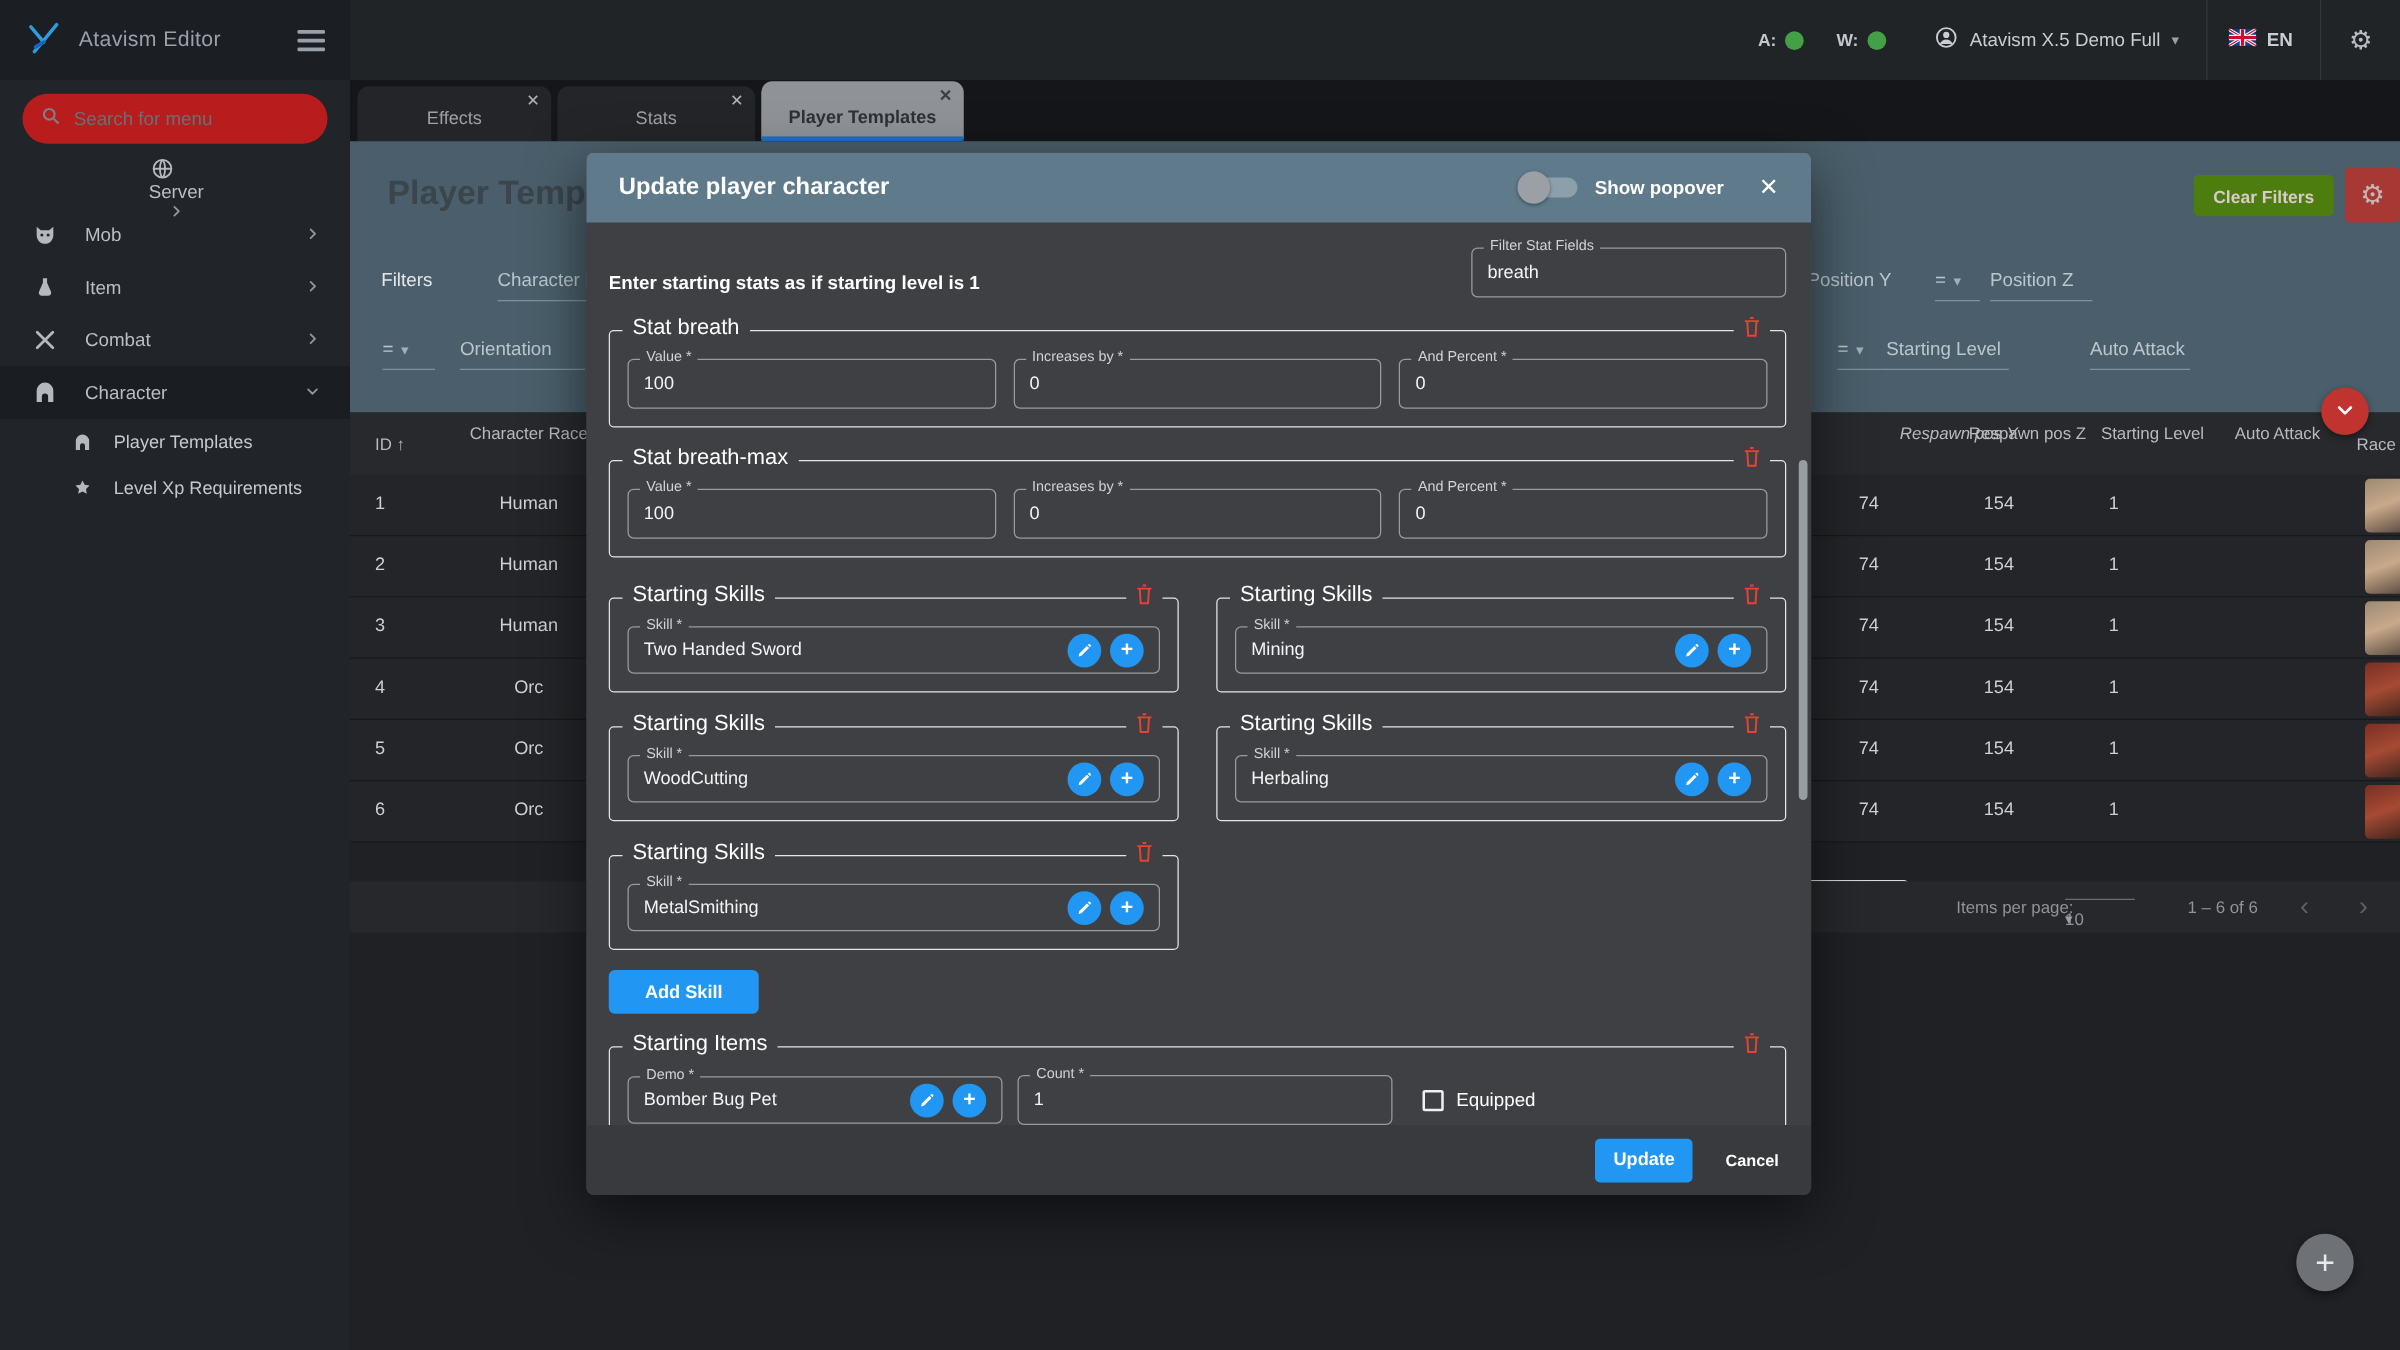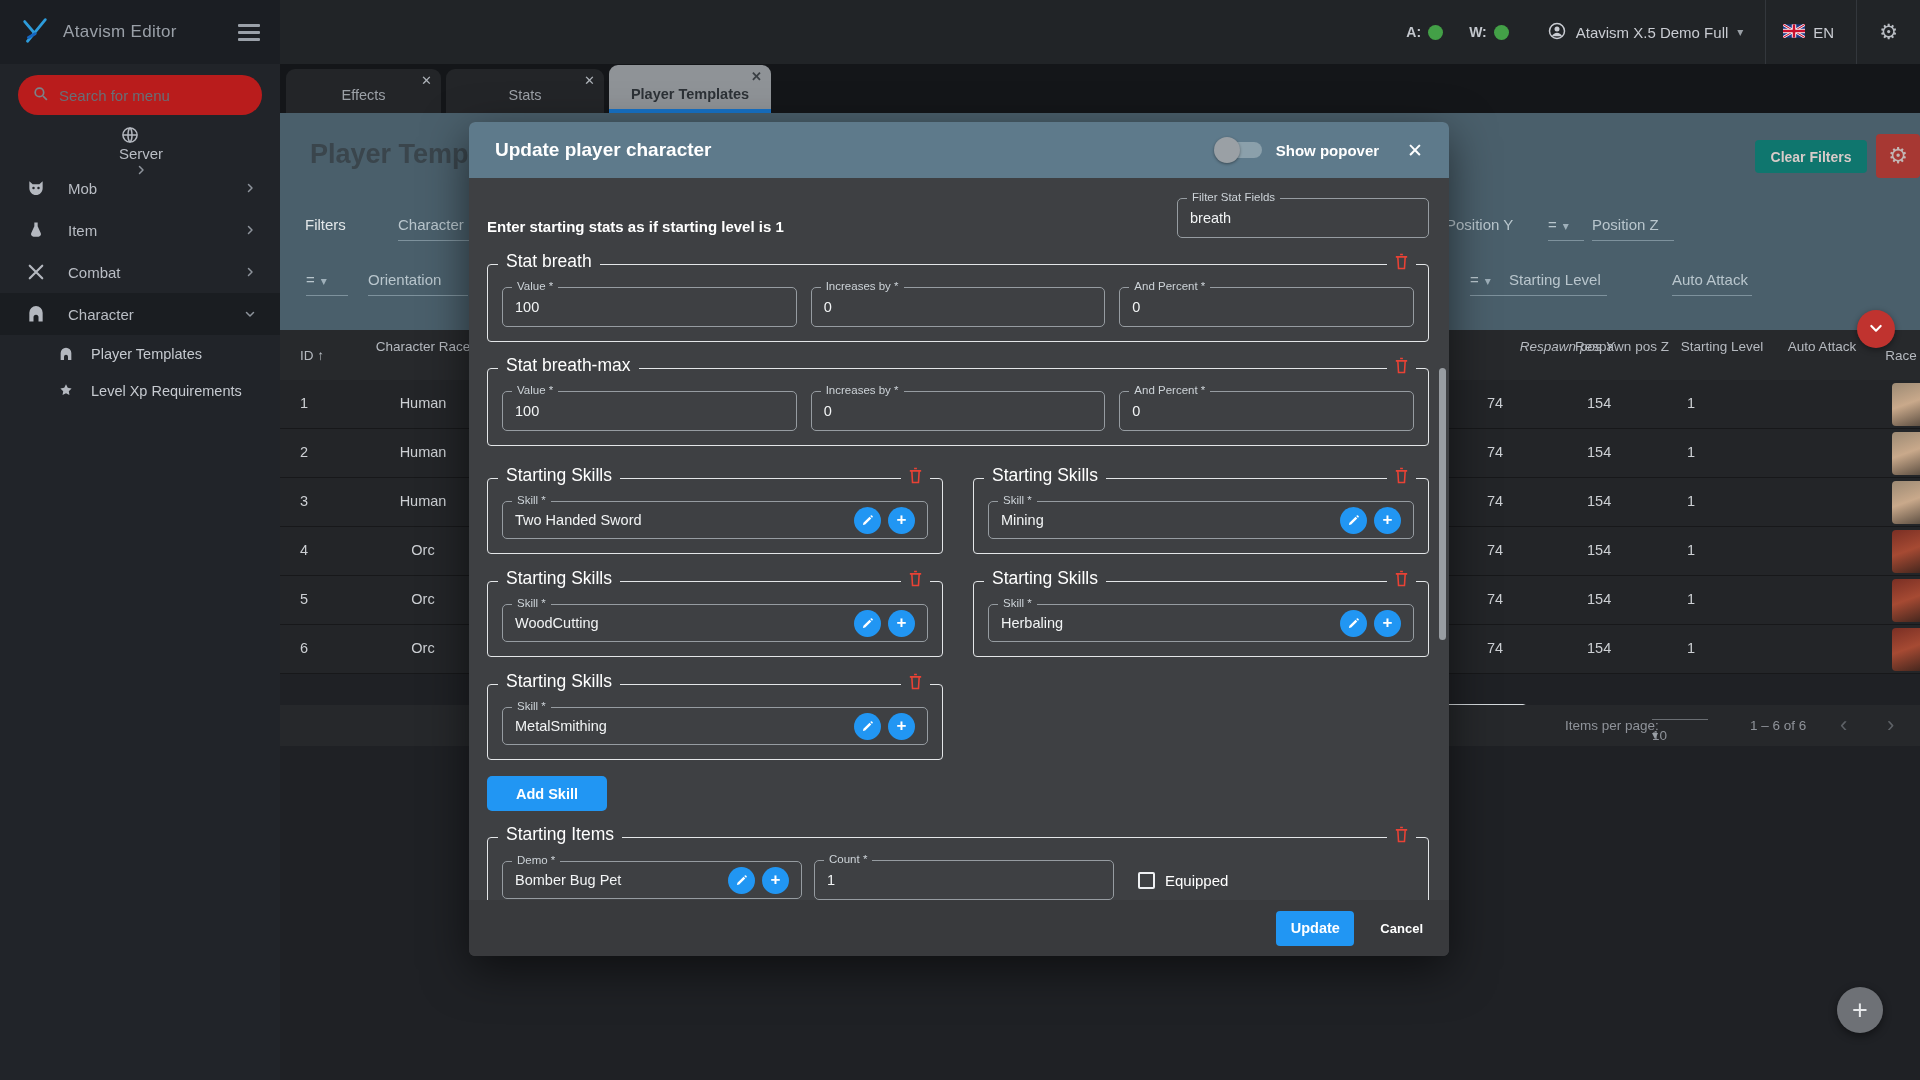--- a/index.html
+++ b/index.html
@@ -24,37 +24,37 @@
   .nav-chev { color:#8d939b; }
   .sub-item { height:37px; display:flex; align-items:center; padding-left:58px; gap:17px; color:#c6cad0; font-size:14.5px; cursor:pointer; }
   .sub-item .nicon { width:16px; height:16px; margin:0; }
 
   
   .topbar { position:absolute; left:280px; top:0; width:1640px; height:64px; background:#212427; display:flex; align-items:center; justify-content:flex-end; }
   .ind { display:flex; align-items:center; gap:7px; color:#c3c7cd; font-size:14px; font-weight:bold; }
   .dot { width:15px; height:15px; border-radius:50%; background:#43a047; }
   .server-sel { display:flex; align-items:center; gap:9px; color:#c9ccd2; font-size:15px; margin-left:38px; cursor:pointer; }
   .vdiv { width:1px; height:64px; background:#33373c; margin-left:22px; }
-  .lang { display:flex; align-items:center; gap:8px; color:#c9ccd2; font-size:15px; font-weight:normal; margin-left:17px; cursor:pointer; }
+  .lang { display:flex; align-items:center; gap:8px; color:#c9ccd2; font-size:15px; font-weight:bold; margin-left:17px; cursor:pointer; }
   .caret { color:#9aa0a6; font-size:12px; }
   .gear-top { margin:0 22px; color:#b9bdc3; font-size:21px; cursor:pointer; }
 
   
   .tabbar { position:absolute; left:280px; top:64px; width:1640px; height:49px; background:#141619; display:flex; align-items:flex-end; padding-left:6px; }
   .tab { position:relative; height:44px; border-radius:9px 9px 0 0; background:#232528; color:#9ca1a7; font-size:14.5px;
          display:flex; align-items:flex-end; justify-content:center; padding:0 16px 10px; margin-right:5px; cursor:pointer; }
   .tab .tclose { position:absolute; top:4px; right:9px; font-size:13px; color:#aeb3b9; cursor:pointer; }
   .tab.active { background:#8f9397; color:#2c3136; border-bottom:4px solid #1773c8; height:48px; padding-bottom:7px; font-weight:bold; }
   .tab.active .tclose { color:#3a3f44; }
 
   
   .content { position:absolute; left:280px; top:113px; width:1640px; height:967px; background:#1f2125; }
   .filter-zone { position:absolute; left:0; top:0; width:1640px; height:217px; background:#4a5f6b; }
   .page-title { position:absolute; left:30px; top:26px; font-size:27px; font-weight:600; color:#3a454c; }
-  .btn-clear { position:absolute; left:1475px; top:27px; width:112px; height:33px; background:#0f766e; border:none; border-radius:4px;
+  .btn-clear { position:absolute; left:1475px; top:27px; width:112px; height:33px; background:#4d7c0f; border:none; border-radius:4px;
                color:#d8cbc9; font-size:14px; font-weight:600; font-family:inherit; cursor:pointer; }
   .btn-gear-red { position:absolute; left:1596px; top:21px; width:44px; height:44px; background:#a73833; border:none; border-radius:4px;
                   color:#c3b7b5; font-size:22px; cursor:pointer; }
   .filters-label { position:absolute; left:25px; top:103px; color:#e3e7e9; font-size:15px; }
   .ffield { position:absolute; color:#b9c6cd; font-size:15px; border-bottom:1px solid #7e929d; padding-bottom:7px; white-space:nowrap; cursor:text; }
   .ffield .caret { margin-left:6px; color:#9fb0ba; }
   .red-fab-sm { position:absolute; left:1577px; top:197px; width:38px; height:38px; border-radius:50%; background:#c0332f; border:none;
                 display:flex; align-items:center; justify-content:center; color:#fff; cursor:pointer; z-index:6;
                 box-shadow:0 2px 6px rgba(0,0,0,.4); }
 

